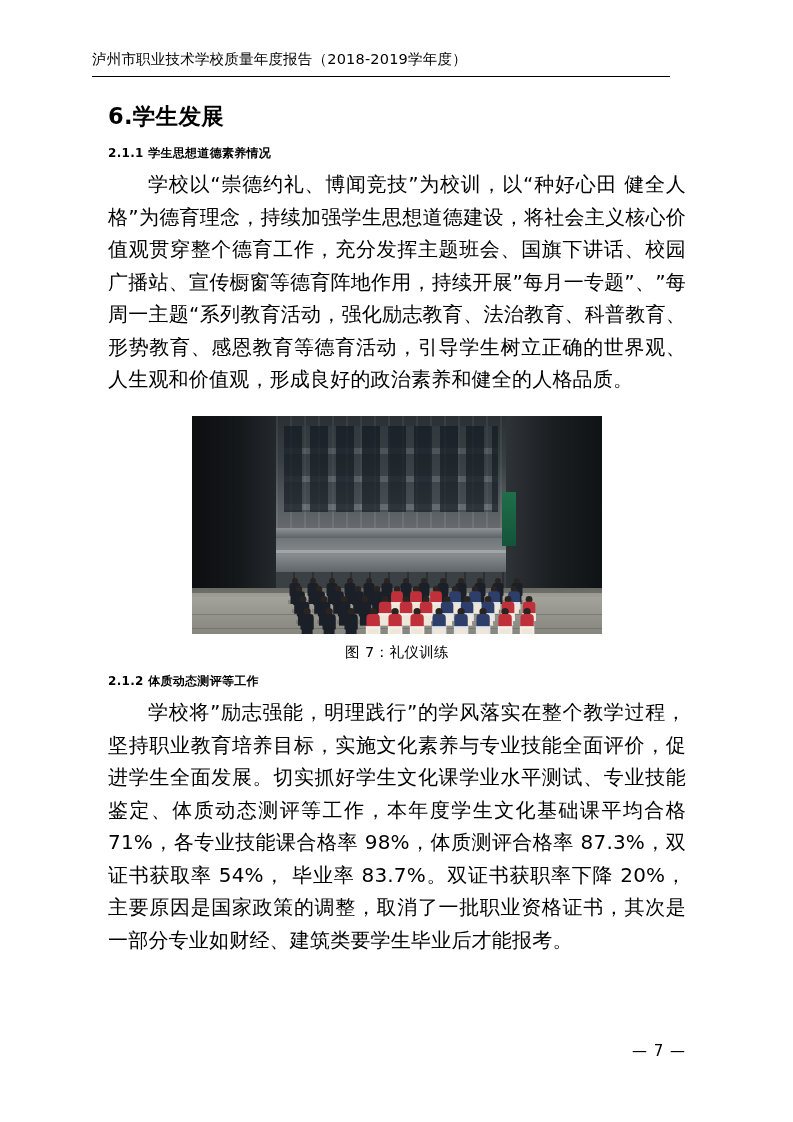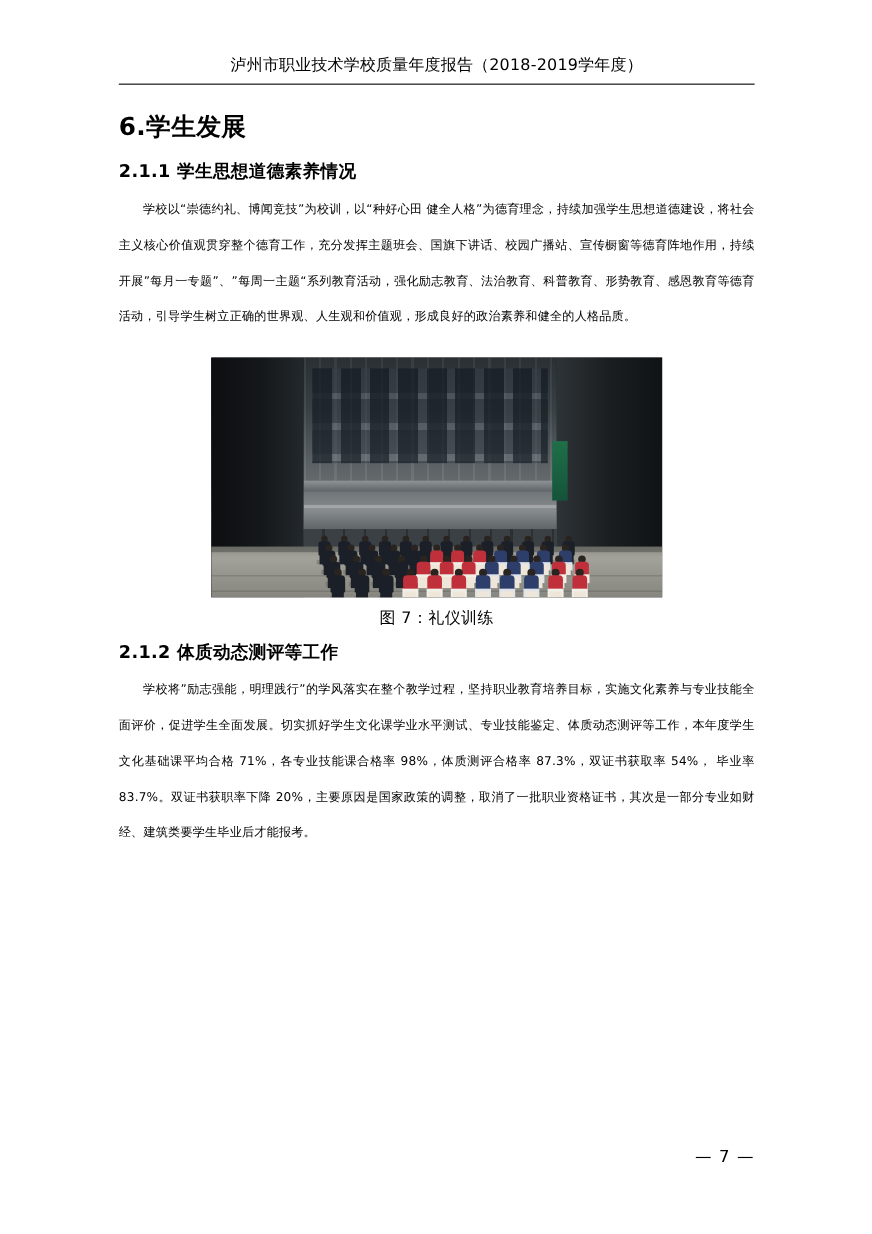--- a/index.html
+++ b/index.html
@@ -19,23 +19,23 @@
     position: relative;
     width: 793px;
     height: 1122px;
     box-sizing: border-box;
     padding: 0;
   }
   
   .header {
     position: absolute;
     top: 50px;
-    left: 108px;
+    left: 92px;
     width: 578px;
-    text-align: center;
+    text-align: left;
   }
   .header-title {
     font-family: "DejaVu Sans", "Liberation Sans", sans-serif;
     font-size: 14.5px;
     letter-spacing: 0.2px;
     color: #000;
     white-space: nowrap;
   }
   .header-rule {
     margin-top: 7px;
@@ -63,29 +63,29 @@
     font-weight: bold;
     font-size: 18.5px;
     margin: 9px 0 0 0;
     padding: 0;
     line-height: 1.55;
     letter-spacing: 0.3px;
   }
   h3.sec {
     font-family: "DejaVu Sans", "Liberation Sans", sans-serif;
     font-weight: bold;
-    font-size: 16px;
+    font-size: 12px;
     margin: 10px 0 0 0;
     padding: 0;
     line-height: 1.55;
     letter-spacing: 0.3px;
   }
   p.body {
     font-family: "DejaVu Sans", "Liberation Sans", sans-serif;
-    font-size: 11px;
+    font-size: 20px;
     line-height: 32.5px;
     margin: 6px 0 0 0;
     text-indent: 2em;
     text-align: justify;
     text-justify: inter-ideograph;
     letter-spacing: 0.2px;
   }
   
   .figure {
     margin-top: 20px;

